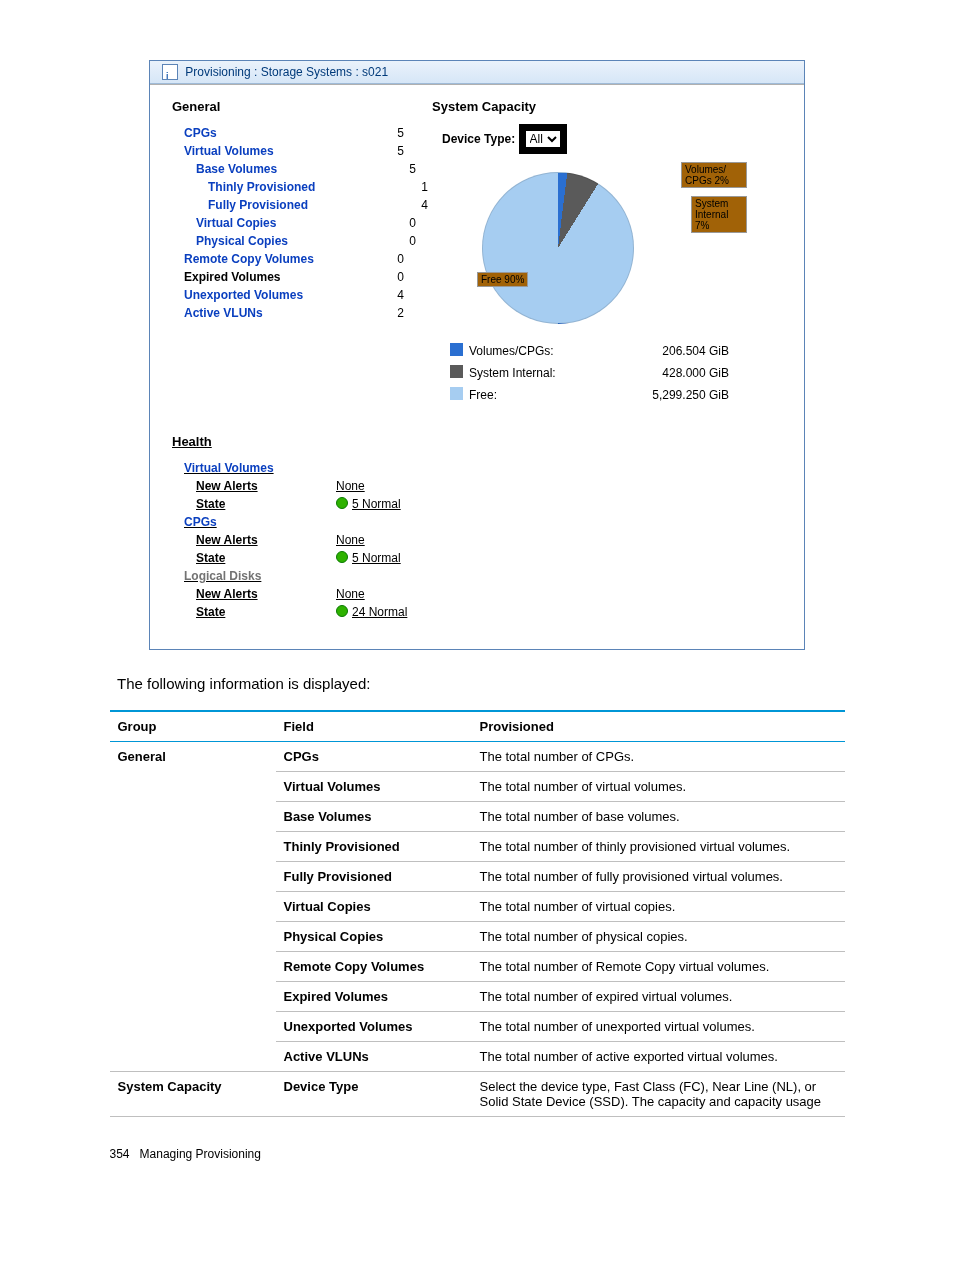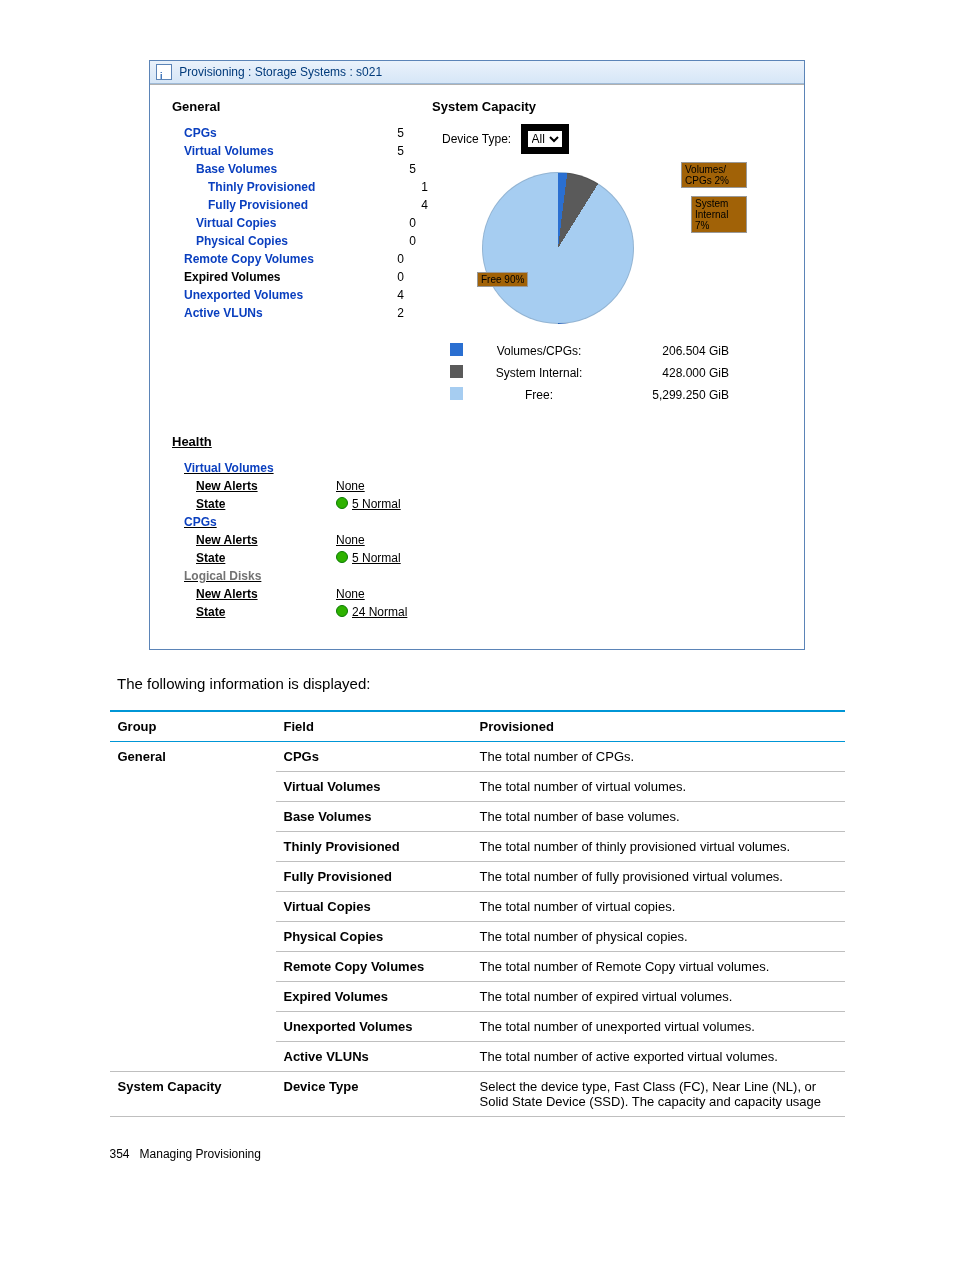--- a/index.html
+++ b/index.html
@@ -15,21 +15,21 @@
     margin: 30px auto 0 auto;
     border: 1px solid #5b84b7;
     background: #fff;
   }
   .titlebar {
     height: 22px;
     background: linear-gradient(#eaf2fb, #d6e6f7);
     border-bottom: 1px solid #9fbbd8;
     font-size: 12px;
     color: #003a7a;
-    padding-left: 6px;
+    padding-left: 12px;
     line-height: 22px;
   }
   .titlebar .ticon {
     display:inline-block;
     width:14px;height:14px;
     border:1px solid #5b84b7;
     background:#fff;
     vertical-align:middle;
     margin-right:4px;
     position:relative;
@@ -74,21 +74,21 @@
     font-size: 12px;
     line-height: 18px;
   }
   .genlabel { width: 180px; color: #0a3fbf; font-weight: bold; }
   .genlabel.black { color: #000; }
   .genval { width: 40px; text-align: right; color: #000; }
   .pad1 { padding-left: 12px; }
   .pad2 { padding-left: 24px; }
   .pad3 { padding-left: 36px; }
   .devtype { margin: 10px 0 8px 10px; font-size:12px; }
-  .devtype label { font-weight: normal; margin-right: 6px; }
+  .devtype label { font-weight: bold; }
   .devtype select { font-size: 12px; border:7px solid #000000; background:#fff; }
   .pie {
     position: relative;
     width: 280px;
     height: 170px;
     margin: 0 auto;
   }
   .pie-chart {
     width: 150px; height:150px; border-radius:50%;
     background: conic-gradient(
@@ -102,21 +102,21 @@
   .callout { position:absolute; font-size:10px; background:#a16207; border:1px solid #999; padding:1px 3px; white-space:nowrap; }
   .c-free { left:10px; top:110px; }
   .c-vol  { right:0; top:0; }
   .c-sys  { right:0; top:34px; }
   .legend { margin: 8px 0 0 18px; font-size:12px; }
   .legend-row { display:flex; line-height:22px; }
   .swatch { width:13px;height:13px;display:inline-block;margin-right:6px;position:relative;top:3px;}
   .sw-blue{background:#2a6fd1;}
   .sw-gray{background:#5a5a5a;}
   .sw-lblue{background:#a6cdf1;}
-  .leg-label{width:140px;text-align:center;}
+  .leg-label{width:140px;}
   .leg-val{width:120px;text-align:right;}
   .health { margin-top: 28px; text-decoration: underline; }
   .hval { }
   .hlabel { width: 140px; font-weight:bold; }
   .dot { width:10px;height:10px;border-radius:50%;background:#2eb200;display:inline-block;margin-right:4px;position:relative;top:1px;border:1px solid #0a7b00;}
   
   .caption {
     width: 720px;
     margin: 25px auto 18px auto;
     font-family: Futura, "Century Gothic", "Segoe UI", Arial, sans-serif;

